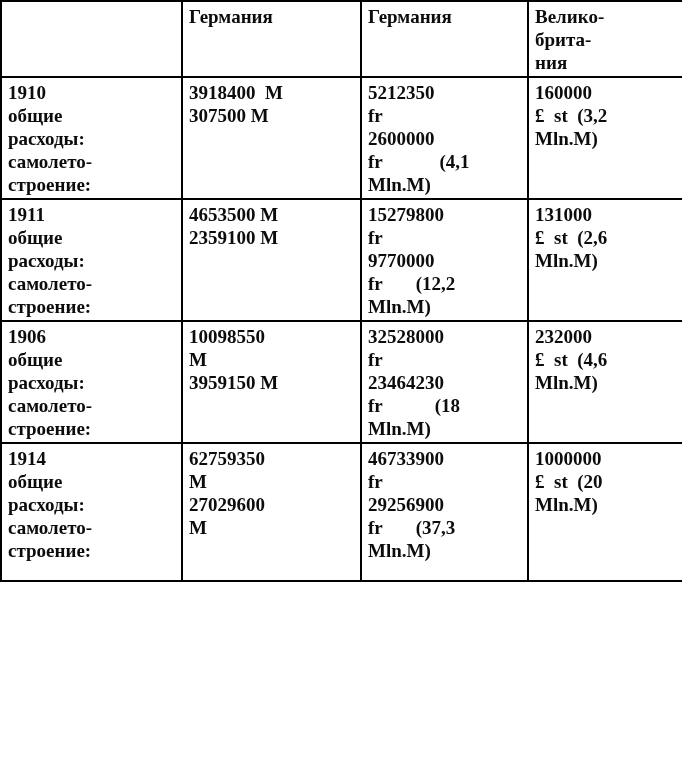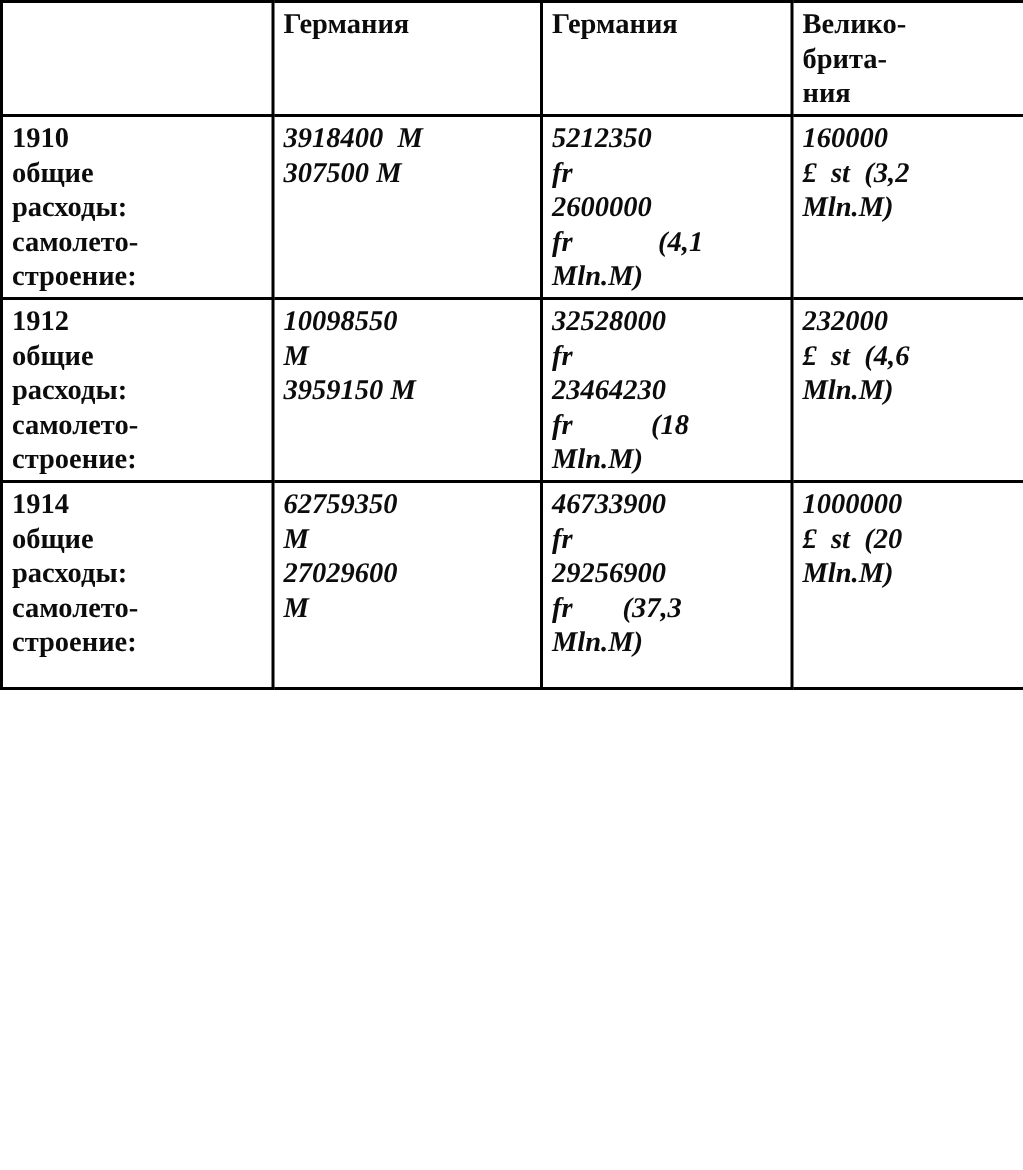--- a/index.html
+++ b/index.html
@@ -34,21 +34,21 @@
     border: 2px solid #000000;
     vertical-align: top;
     text-align: left;
     padding: 3px 20px 2px 6px;
     white-space: pre-wrap;
     overflow: hidden;
   }
   thead tr { height: 68px; }
   tbody tr { height: 108px; }
   tbody tr:last-child { height: 138px; }
-  td.val { padding-top: 26px; font-style: italic; }
+  td.val { padding-top: 26px; }
   th { font-weight: bold; }
 </style>
 </head>
 <body>
 
 <div class="page">
   <table class="data-table">
     <colgroup>
       <col style="width:181px">
       <col style="width:179px">
@@ -77,21 +77,38 @@
         <td class="val">5212350
 fr
 2600000
 fr            (4,1
 Mln.M)</td>
         <td class="val">160000
 £  st  (3,2
 Mln.M)</td>
       </tr>
       <tr>
-        <td class="label">1912
+        <td class="label">1911
+общие
+расходы:
+самолето-
+строение:</td>
+        <td class="val">4653500 M
+2359100 M</td>
+        <td class="val">15279800
+fr
+9770000
+fr       (12,2
+Mln.M)</td>
+        <td class="val">131000
+£  st  (2,6
+Mln.M)</td>
+      </tr>
+      <tr>
+        <td class="label">1906
 общие
 расходы:
 самолето-
 строение:</td>
         <td class="val">10098550
 M
 3959150 M</td>
         <td class="val">32528000
 fr
 23464230

